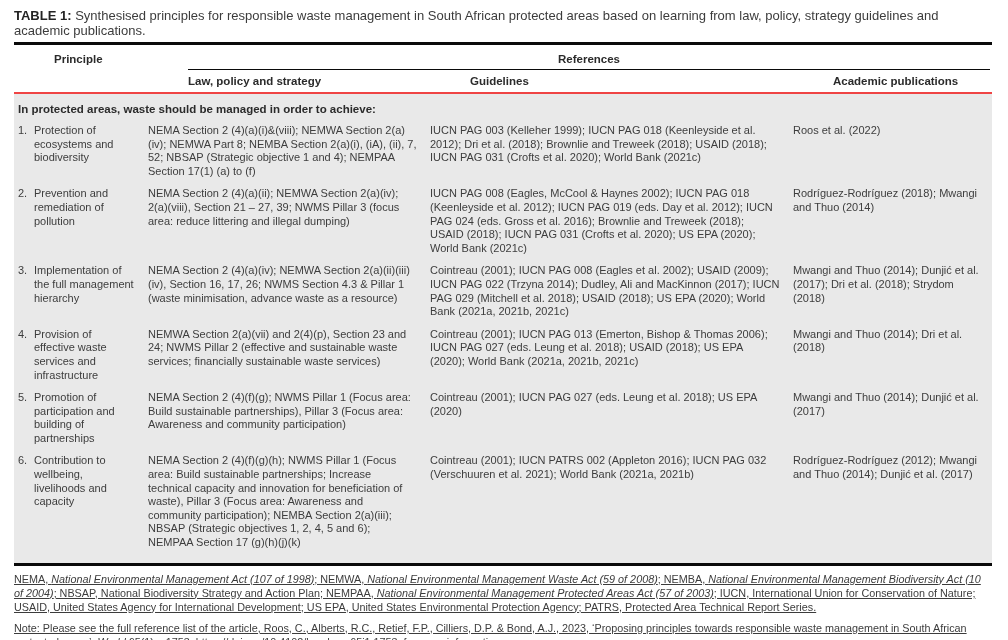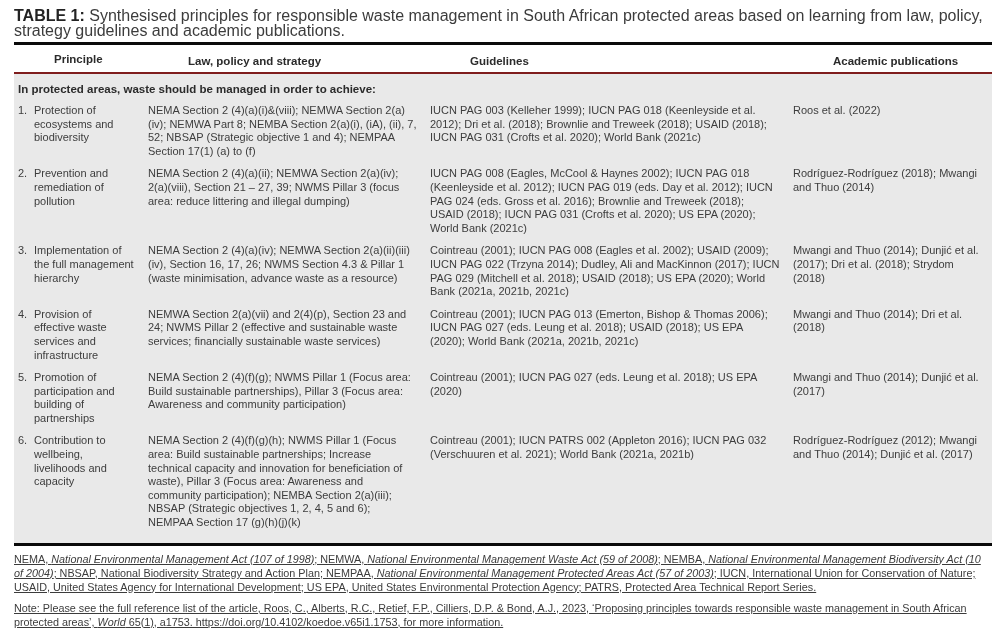--- a/index.html
+++ b/index.html
@@ -7,21 +7,21 @@
   body {
     width: 1008px; height: 640px;
     font-family: "Liberation Sans", "DejaVu Sans", sans-serif;
     color: #3d3d3d;
     overflow: hidden;
   }
   .page { padding: 9px 16px 0 14px; width: 1008px; }
 
   
   .caption {
-    font-size: 16px; line-height: 14.5px; color: #3c3c3c;
+    font-size: 13px; line-height: 14.5px; color: #3c3c3c;
     padding-bottom: 4px;
   }
   .caption .cap-label { font-weight: bold; color: #232323; }
 
   
   .rule-thick { border: 0; border-top: 3px solid #0a0a0a; }
 
   
   .thead {
     display: grid;
@@ -37,21 +37,21 @@
     border-bottom: 1.5px solid #0a0a0a;
   }
   .th-sub { grid-row: 2; padding: 5px 12px 5px 0; }
   .th-law { grid-column: 2; }
   .th-guide { grid-column: 3; }
   .th-acad { grid-column: 4; padding-right: 0; }
 
   
   .tbody {
     background: #e9e9e9;
-    border-top: 2px solid #7f1d1d;
+    border-top: 2px solid #ef4444;
     border-bottom: 3px solid #0a0a0a;
     padding: 5px 0 8px 0;
   }
   .section-row {
     font-weight: bold; color: #2b2b2b;
     font-size: 11.5px; line-height: 14px;
     padding: 3px 8px 4px 4px;
   }
   .trow {
     display: grid;
@@ -76,20 +76,21 @@
 <div class="page">
 
   <div class="caption">
     <span class="cap-label">TABLE 1:</span><span> Synthesised principles for responsible waste management in South African protected areas based on learning from law, policy, strategy guidelines and academic publications.</span>
   </div>
 
   <hr class="rule-thick">
 
   <div class="thead">
     <div class="th th-principle">Principle</div>
+    <div class="th th-references">References</div>
     <div class="th th-sub th-law">Law, policy and strategy</div>
     <div class="th th-sub th-guide">Guidelines</div>
     <div class="th th-sub th-acad">Academic publications</div>
   </div>
 
   <div class="tbody">
     <div class="section-row">In protected areas, waste should be managed in order to achieve:</div>
 
     <div class="trow">
       <div class="cell principle-cell">

